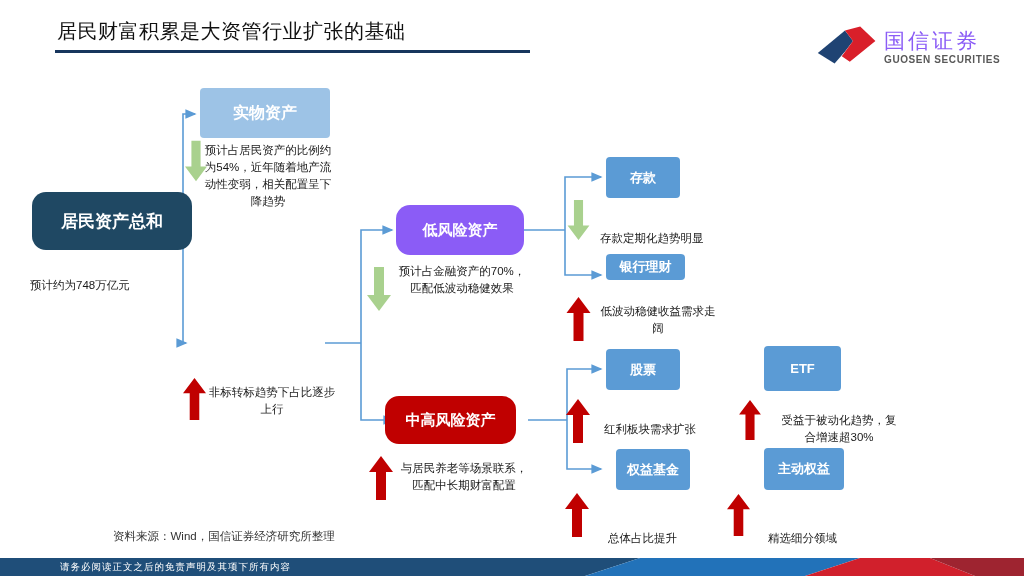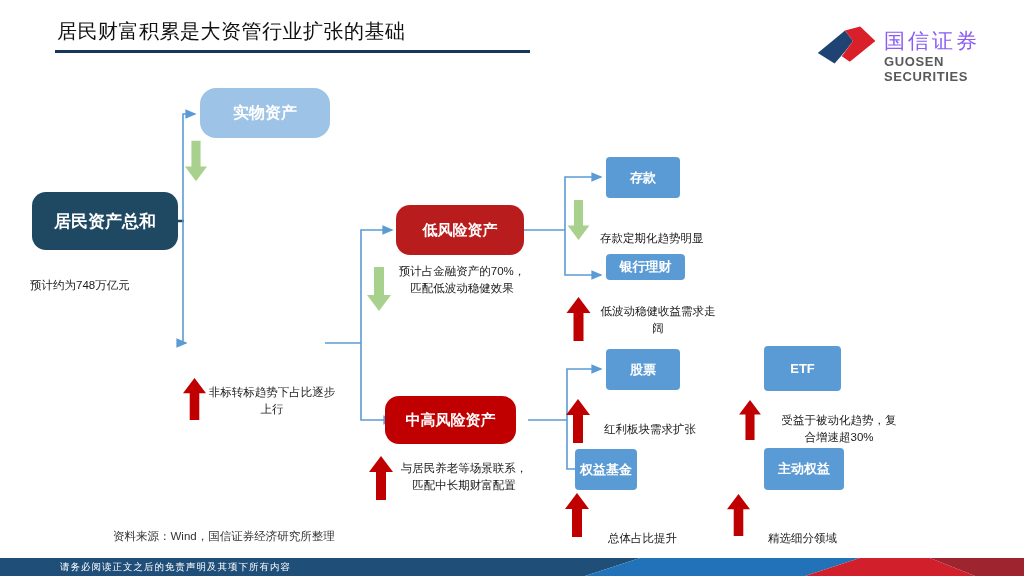--- a/index.html
+++ b/index.html
@@ -3,34 +3,34 @@
 <meta charset="utf-8">
 <style>
   html,body{margin:0;padding:0;background:#fff;}
   .stage{position:relative;width:1024px;height:576px;background:#fff;overflow:hidden;
          font-family:"Liberation Sans","DejaVu Sans",sans-serif;}
   
   .page-title{position:absolute;left:57px;top:18px;font-size:20px;font-weight:normal;color:#111;letter-spacing:.5px;}
   .title-rule{position:absolute;left:55px;top:50px;width:475px;height:3px;background:#17365D;}
   .logo-icon{position:absolute;left:813px;top:24px;}
   .logo-cn{position:absolute;left:884px;top:27px;font-size:21px;color:#8b5cf6;letter-spacing:3px;}
-  .logo-en{position:absolute;left:884px;top:54px;font-size:13px;font-weight:bold;color:#595959;letter-spacing:.6px;}
+  .logo-en{position:absolute;left:884px;top:54px;font-size:10px;font-weight:bold;color:#595959;letter-spacing:.6px;}
   
-  .node{position:absolute;border-radius:16px;color:#fff;font-weight:bold;display:flex;
+  .node{position:absolute;border-radius:4px;color:#fff;font-weight:bold;display:flex;
         align-items:center;justify-content:center;text-align:center;}
-  .n-root{left:32px;top:192px;width:146px;height:58px;background:#1F4863;font-size:17px;border-radius:14px;}
+  .n-root{left:32px;top:192px;width:160px;height:58px;background:#1F4863;font-size:17px;border-radius:14px;}
   .n-physical{left:200px;top:88px;width:130px;height:50px;background:#9DC3E6;font-size:16px;}
   .n-financial{left:191px;top:316px;width:134px;height:54px;background:#C00000;font-size:16px;border-radius:14px;}
-  .n-low{left:396px;top:205px;width:128px;height:50px;background:#b91c1c;font-size:15px;border-radius:14px;}
+  .n-low{left:396px;top:205px;width:128px;height:50px;background:#8b5cf6;font-size:15px;border-radius:14px;}
   .n-midhigh{left:385px;top:396px;width:131px;height:48px;background:#C00000;font-size:15px;border-radius:14px;}
   .n-leaf{background:#5B9BD5;font-size:13px;border-radius:4px;}
   .n-deposits{left:606px;top:157px;width:74px;height:41px;}
   .n-bank{left:606px;top:254px;width:79px;height:26px;}
   .n-stocks{left:606px;top:349px;width:74px;height:41px;}
-  .n-equity{left:575px;top:449px;width:62px;height:41px;}
+  .n-equity{left:616px;top:449px;width:74px;height:41px;}
   .n-etf{left:764px;top:346px;width:77px;height:45px;}
   .n-active{left:764px;top:448px;width:80px;height:42px;}
   
   .note{position:absolute;color:#1a1a1a;font-size:11.5px;line-height:17px;text-align:center;}
   .nowrap{white-space:nowrap;text-align:left;margin-top:16px;}
   .note-root{left:30px;top:261px;width:142px;}
   .note-physical{left:201px;top:142px;width:134px;}
   .note-financial{left:205px;top:384px;width:134px;}
   .note-low{left:398px;top:263px;width:128px;}
   .note-midhigh{left:398px;top:460px;width:132px;}
@@ -121,20 +121,21 @@
       <polygon points="12,0 24,16 17,16 17,44 7,44 7,16 0,16" fill="#C00000"></polygon>
     </svg>
   <svg class="tr" style="left:739px;top:400px;" width="22" height="40" viewBox="0 0 24 44">
       <polygon points="12,0 24,16 17,16 17,44 7,44 7,16 0,16" fill="#C00000"></polygon>
     </svg>
   <svg class="tr" style="left:727px;top:493px;" width="23" height="44" viewBox="0 0 24 44">
       <polygon points="12,0 24,16 17,16 17,44 7,44 7,16 0,16" fill="#C00000"></polygon>
     </svg>
 
   <div class="note note-root nowrap">预计约为748万亿元</div>
+  <div class="note note-physical">预计占居民资产的比例约为54%，近年随着地产流动性变弱，相关配置呈下降趋势</div>
   <div class="note note-financial">非标转标趋势下占比逐步上行</div>
   <div class="note note-low">预计占金融资产的70%，匹配低波动稳健效果</div>
   <div class="note note-midhigh">与居民养老等场景联系，匹配中长期财富配置</div>
   <div class="note note-deposits nowrap">存款定期化趋势明显</div>
   <div class="note note-bank">低波动稳健收益需求走阔</div>
   <div class="note note-stocks nowrap">红利板块需求扩张</div>
   <div class="note note-equity nowrap">总体占比提升</div>
   <div class="note note-etf">受益于被动化趋势，复合增速超30%</div>
   <div class="note note-active nowrap">精选细分领域</div>
 

